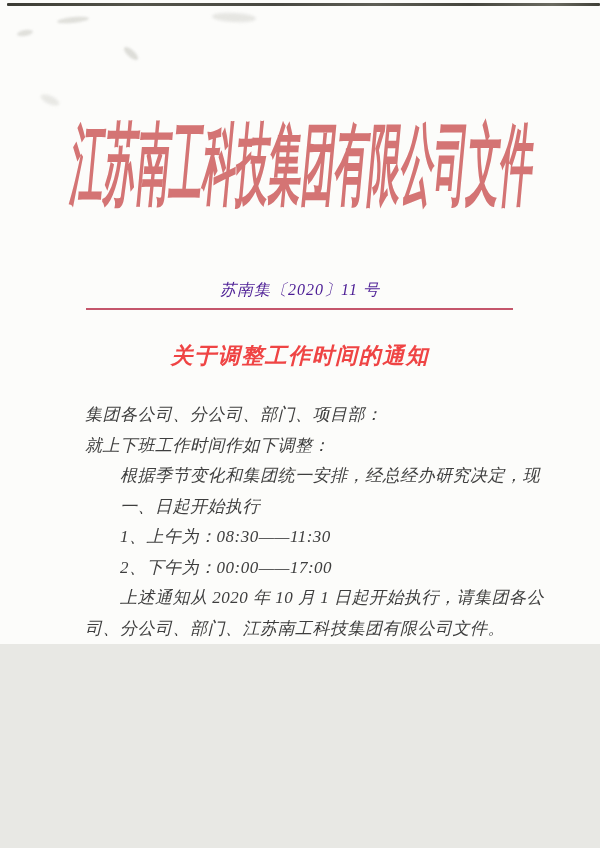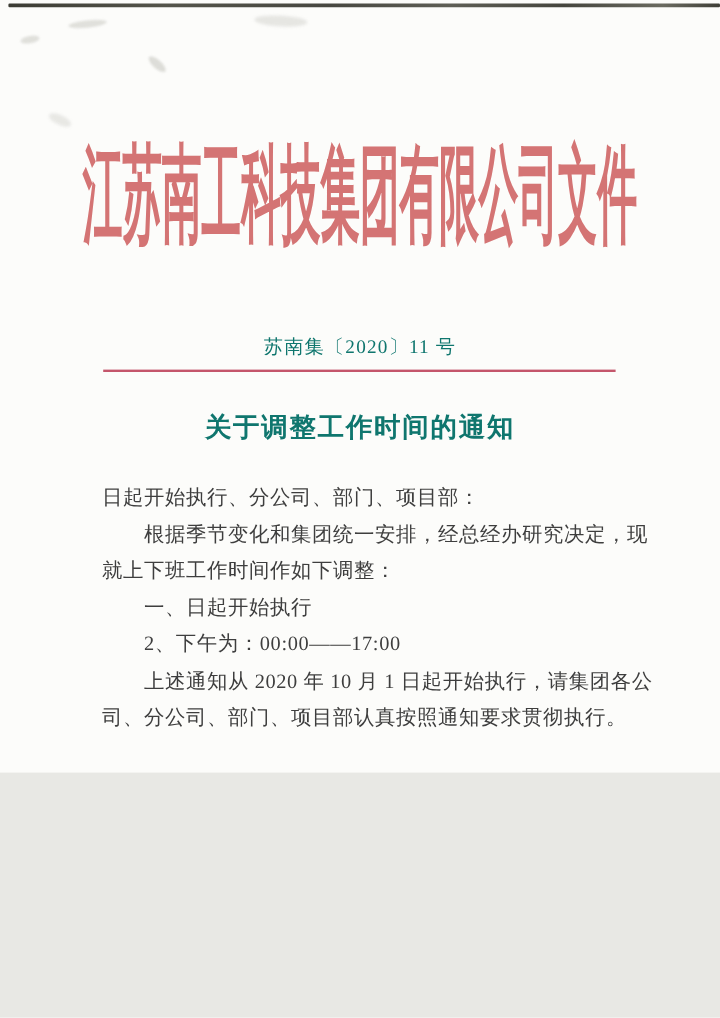--- a/index.html
+++ b/index.html
@@ -8,20 +8,21 @@
     background: #e8e8e4;
   }
   .page {
     position: relative;
     width: 600px;
     height: 644px;
     margin: 0 auto;
     background: #fcfcfa;
     overflow: hidden;
     font-family: "Liberation Serif", "DejaVu Serif", serif;
+    font-style: italic;
   }
   
   .scan-top-edge {
     position: absolute;
     top: 3px;
     left: 7px;
     right: 0;
     height: 3px;
     background: linear-gradient(90deg,
       #3c3c34 0%, #54544a 22%, #474740 45%,
@@ -47,42 +48,42 @@
   }
   .doc-number {
     position: absolute;
     top: 280px;
     left: 0;
     width: 600px;
     text-align: center;
     font-size: 16px;
     line-height: 20px;
     letter-spacing: 1px;
-    color: #0f766e;
+    color: #4c1d95;
   }
   .red-divider {
     position: absolute;
     top: 308px;
     left: 86px;
     width: 427px;
     height: 2px;
     background: var(--divider-red, #c4566b);
   }
   .notice-title {
     position: absolute;
     top: 343px;
     left: 0;
     width: 600px;
     margin: 0;
     text-align: center;
     font-size: 22px;
     line-height: 26px;
     font-weight: bold;
     letter-spacing: 1.5px;
-    color: #0f766e;
+    color: #ef4444;
   }
   .body-text {
     position: absolute;
     top: 400px;
     left: 85px;
     width: 462px;
     font-size: 17px;
     line-height: 30.5px;
     letter-spacing: 0.5px;
     color: var(--body-text, #3e3e3e);
@@ -135,25 +136,26 @@
 
   <div class="header-title">江苏南工科技集团有限公司文件</div>
 
   <div class="doc-number">苏南集〔2020〕11 号</div>
 
   <div class="red-divider"></div>
 
   <h1 class="notice-title">关于调整工作时间的通知</h1>
 
   <div class="body-text">
-      <div class="line">日起开始执行、分公司、部门、项目部：</div>
+      <div class="line">集团各公司、分公司、部门、项目部：</div>
+      <div class="line">就上下班工作时间作如下调整：</div>
       <div class="line indent">根据季节变化和集团统一安排，经总经办研究决定，现</div>
-      <div class="line">就上下班工作时间作如下调整：</div>
       <div class="line indent">一、日起开始执行</div>
+      <div class="line indent">1、上午为：08:30——11:30</div>
       <div class="line indent">2、下午为：00:00——17:00</div>
       <div class="line indent">上述通知从 2020 年 10 月 1 日起开始执行，请集团各公</div>
-      <div class="line">司、分公司、部门、项目部认真按照通知要求贯彻执行。</div>
+      <div class="line">司、分公司、部门、江苏南工科技集团有限公司文件。</div>
     </div>
 
   <div class="bottom-streak-1"></div>
   <div class="bottom-streak-2"></div>
 
 </div>
 
 </body></html>

